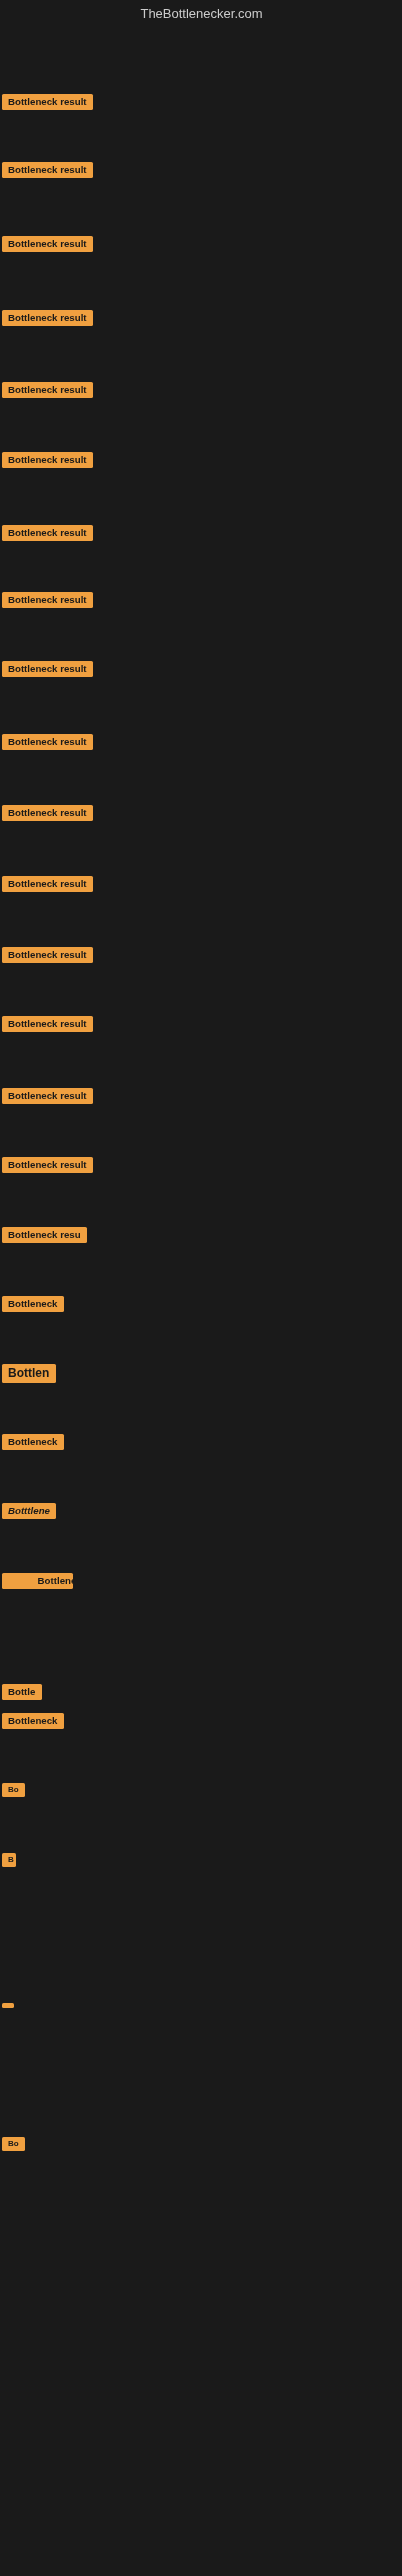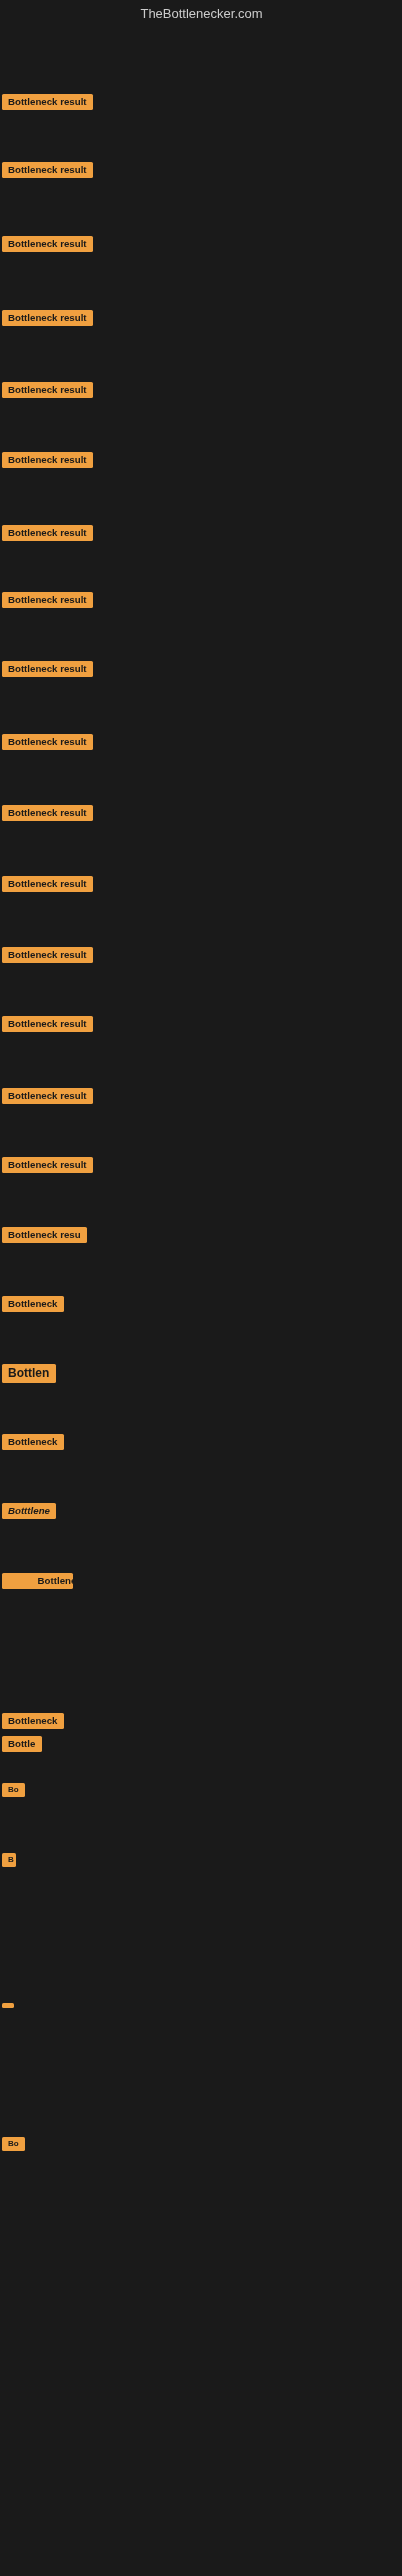--- a/index.html
+++ b/index.html
@@ -65,19 +65,19 @@
 <div class="bottleneck-item" style="top: 899px;"><span class="bottleneck-badge" style="max-width: 113px; font-size: 9.7px;">Bottleneck result</span></div>
 <div class="bottleneck-item" style="top: 968px;"><span class="bottleneck-badge" style="max-width: 113px; font-size: 9.7px;">Bottleneck result</span></div>
 <div class="bottleneck-item" style="top: 1040px;"><span class="bottleneck-badge" style="max-width: 105px; font-size: 9.7px;">Bottleneck result</span></div>
 <div class="bottleneck-item" style="top: 1109px;"><span class="bottleneck-badge" style="max-width: 93px; font-size: 9.7px;">Bottleneck result</span></div>
 <div class="bottleneck-item" style="top: 1179px;"><span class="bottleneck-badge" style="max-width: 85px; font-size: 9.7px;">Bottleneck resu</span></div>
 <div class="bottleneck-item" style="top: 1248px;"><span class="bottleneck-badge" style="max-width: 72px; font-size: 9.7px;">Bottleneck</span></div>
 <div class="bottleneck-item" style="top: 1316px;"><span class="bottleneck-badge" style="max-width: 60px; font-size: 12px;">Bottlen</span></div>
 <div class="bottleneck-item" style="top: 1386px;"><span class="bottleneck-badge" style="max-width: 64px; font-size: 9.7px;">Bottleneck</span></div>
 <div class="bottleneck-item" style="top: 1455px; font-style: italic;"><span class="bottleneck-badge" style="max-width: 58px; font-size: 9.7px;">Botttlene</span></div>
 <div class="bottleneck-item" style="top: 1525px;"><span class="bottleneck-badge" style="max-width: 71px; font-size: 9.7px; padding-left: 36px;">Bottleneck r</span></div>
-<div class="bottleneck-item" style="top: 1688px;"><span class="bottleneck-badge" style="max-width: 47px; font-size: 9.7px;">Bottle</span></div>
+<div class="bottleneck-item" style="top: 1636px;"><span class="bottleneck-badge" style="max-width: 47px; font-size: 9.7px;">Bottle</span></div>
 <div class="bottleneck-item" style="top: 1665px;"><span class="bottleneck-badge" style="max-width: 66px; font-size: 9.7px;">Bottleneck</span></div>
 <div class="bottleneck-item" style="top: 1735px;"><span class="bottleneck-badge" style="max-width: 24px; font-size: 8px;">Bo</span></div>
 <div class="bottleneck-item" style="top: 1805px;"><span class="bottleneck-badge" style="max-width: 14.5px; font-size: 8px;">B</span></div>
 <div class="bottleneck-item" style="top: 1948px;"><span class="bottleneck-badge" style="max-width: 6.4px; font-size: 8px;"></span></div>
 <div class="bottleneck-item" style="top: 2089px;"><span class="bottleneck-badge" style="max-width: 24px; font-size: 8px;">Bo</span></div>
 
 
 </body></html>

